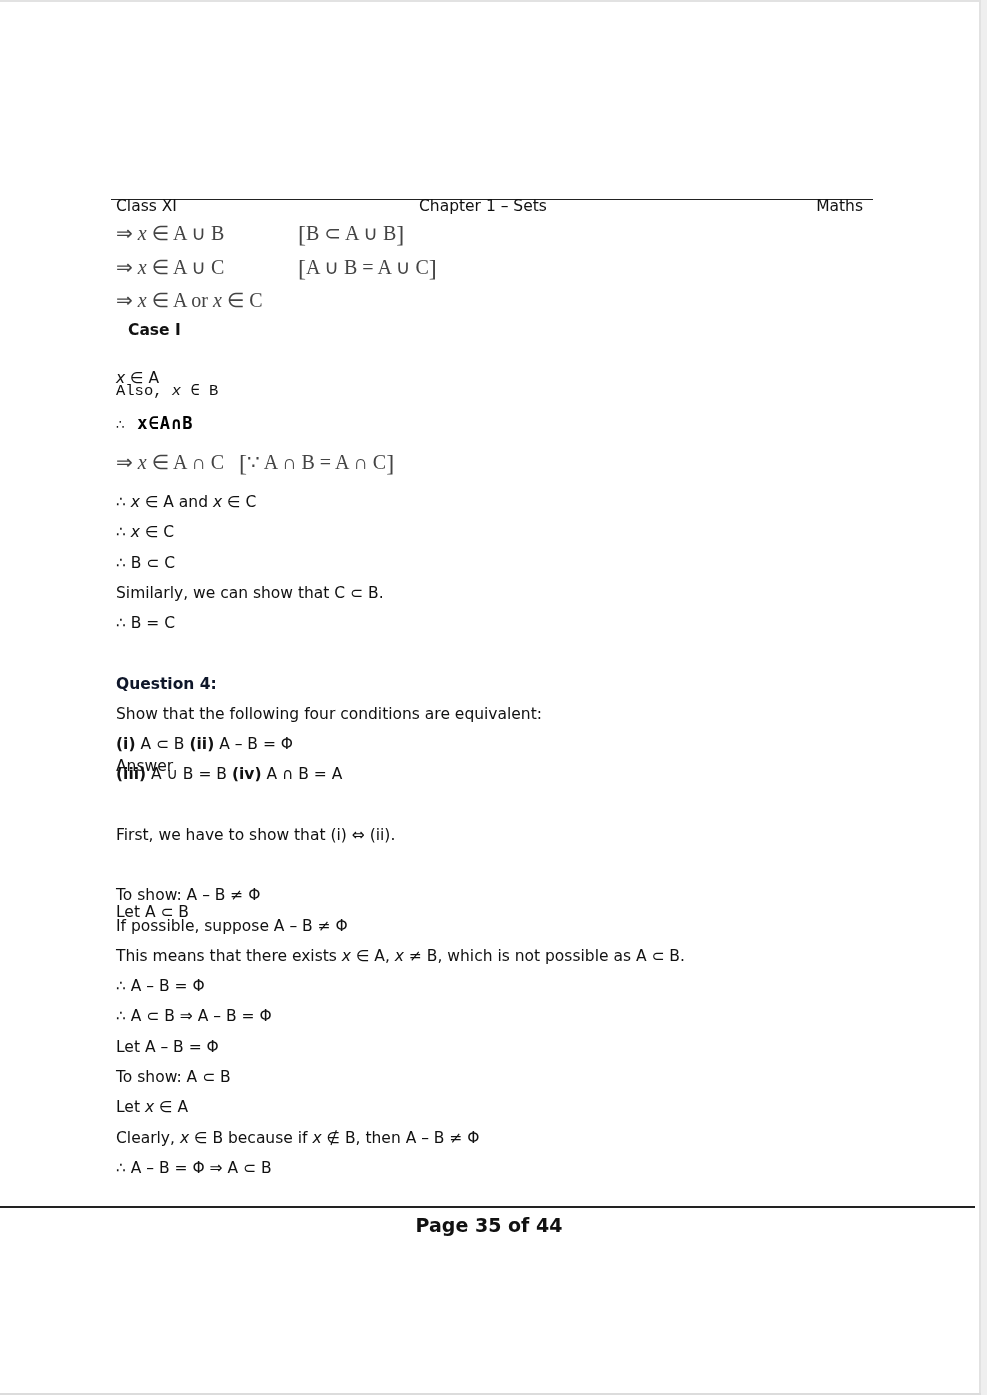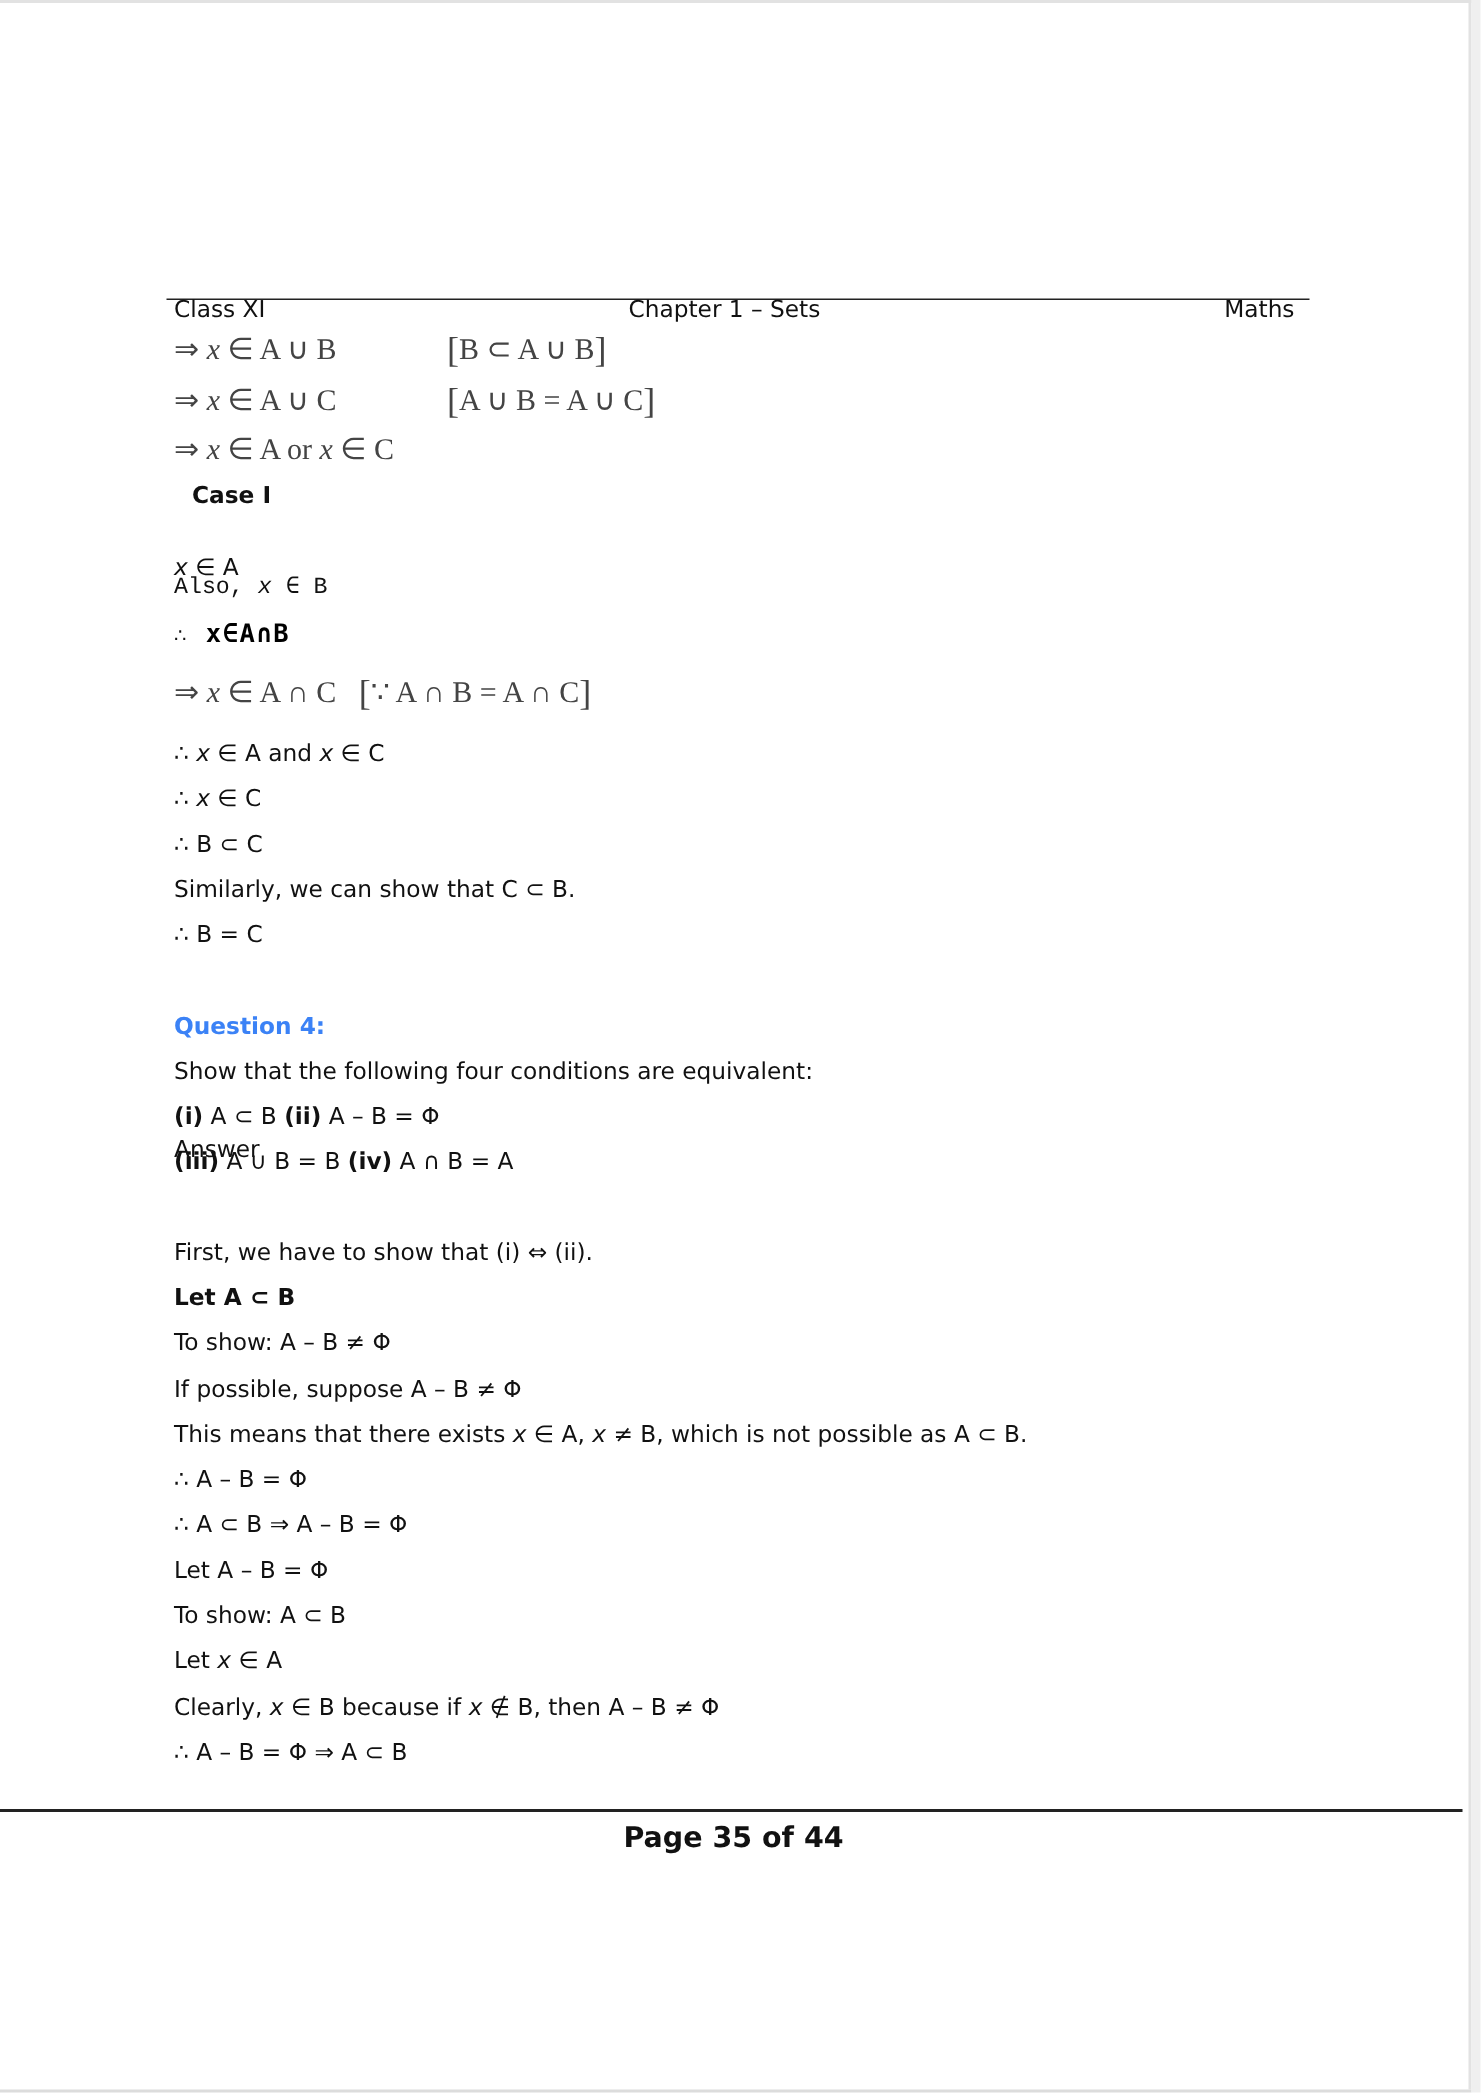--- a/index.html
+++ b/index.html
@@ -27,21 +27,21 @@
     .line {
       position: absolute; left: 116px; white-space: nowrap;
       font-size: 15.5px; line-height: 20px;
     }
     .math {
       font-family: "Liberation Serif", serif; font-size: 20px; color: #444;
     }
     .math i { font-style: italic; }
     .br { font-size: 24px; font-weight: 200; color: #444; vertical-align: -2px; }
     .bold { font-weight: bold; }
-    .q-label { font-weight: bold; color: #3b82f6; }
+    .q-label { font-weight: bold; color: #0f172a; }
     .pixel-math {
       font-family: "DejaVu Sans Mono", monospace; font-weight: bold; font-size: 17px; letter-spacing: 1px; color: #000;
     }
     .therefore { font-size: 13px; }
     .footer-rule { position: absolute; left: 0; top: 1206px; width: 975px; height: 1.5px; background: #222; }
     .footer {
       position: absolute; left: 0; width: 978px; top: 1214px; text-align: center;
       font-weight: bold; font-size: 19px;
     }
     i { font-style: italic; }
@@ -113,21 +113,21 @@
 <div class="line" style="top:704px;">Show that the following four conditions are equivalent:</div>
 <div class="line" style="top:734px;">
   <span class="bold">(i)</span><span> A ⊂ B </span><span class="bold">(ii)</span><span> A – B = Φ</span>
 </div>
 <div class="line" style="top:764px;">
   <span class="bold">(iii)</span><span> A ∪ B = B </span><span class="bold">(iv)</span><span> A ∩ B = A</span>
 </div>
 
 <div class="line" style="top:756px;text-align:center;">Answer</div>
 <div class="line" style="top:825px;">First, we have to show that (i) ⇔ (ii).</div>
-<div class="line" style="top:855px;font-weight:bold;">Let A ⊂ B</div>
+<div class="line" style="top:902px;">Let A ⊂ B</div>
 <div class="line" style="top:885px;">To show: A – B ≠ Φ</div>
 <div class="line" style="top:916px;">If possible, suppose A – B ≠ Φ</div>
 <div class="line" style="top:946px;">
   <span>This means that there exists </span><i>x</i><span> ∈ A, </span><i>x</i><span> ≠ B, which is not possible as A ⊂ B.</span>
 </div>
 <div class="line" style="top:976px;">∴ A – B = Φ</div>
 <div class="line" style="top:1006px;">∴ A ⊂ B ⇒ A – B = Φ</div>
 <div class="line" style="top:1037px;">Let A – B = Φ</div>
 <div class="line" style="top:1067px;">To show: A ⊂ B</div>
 <div class="line" style="top:1097px;">

